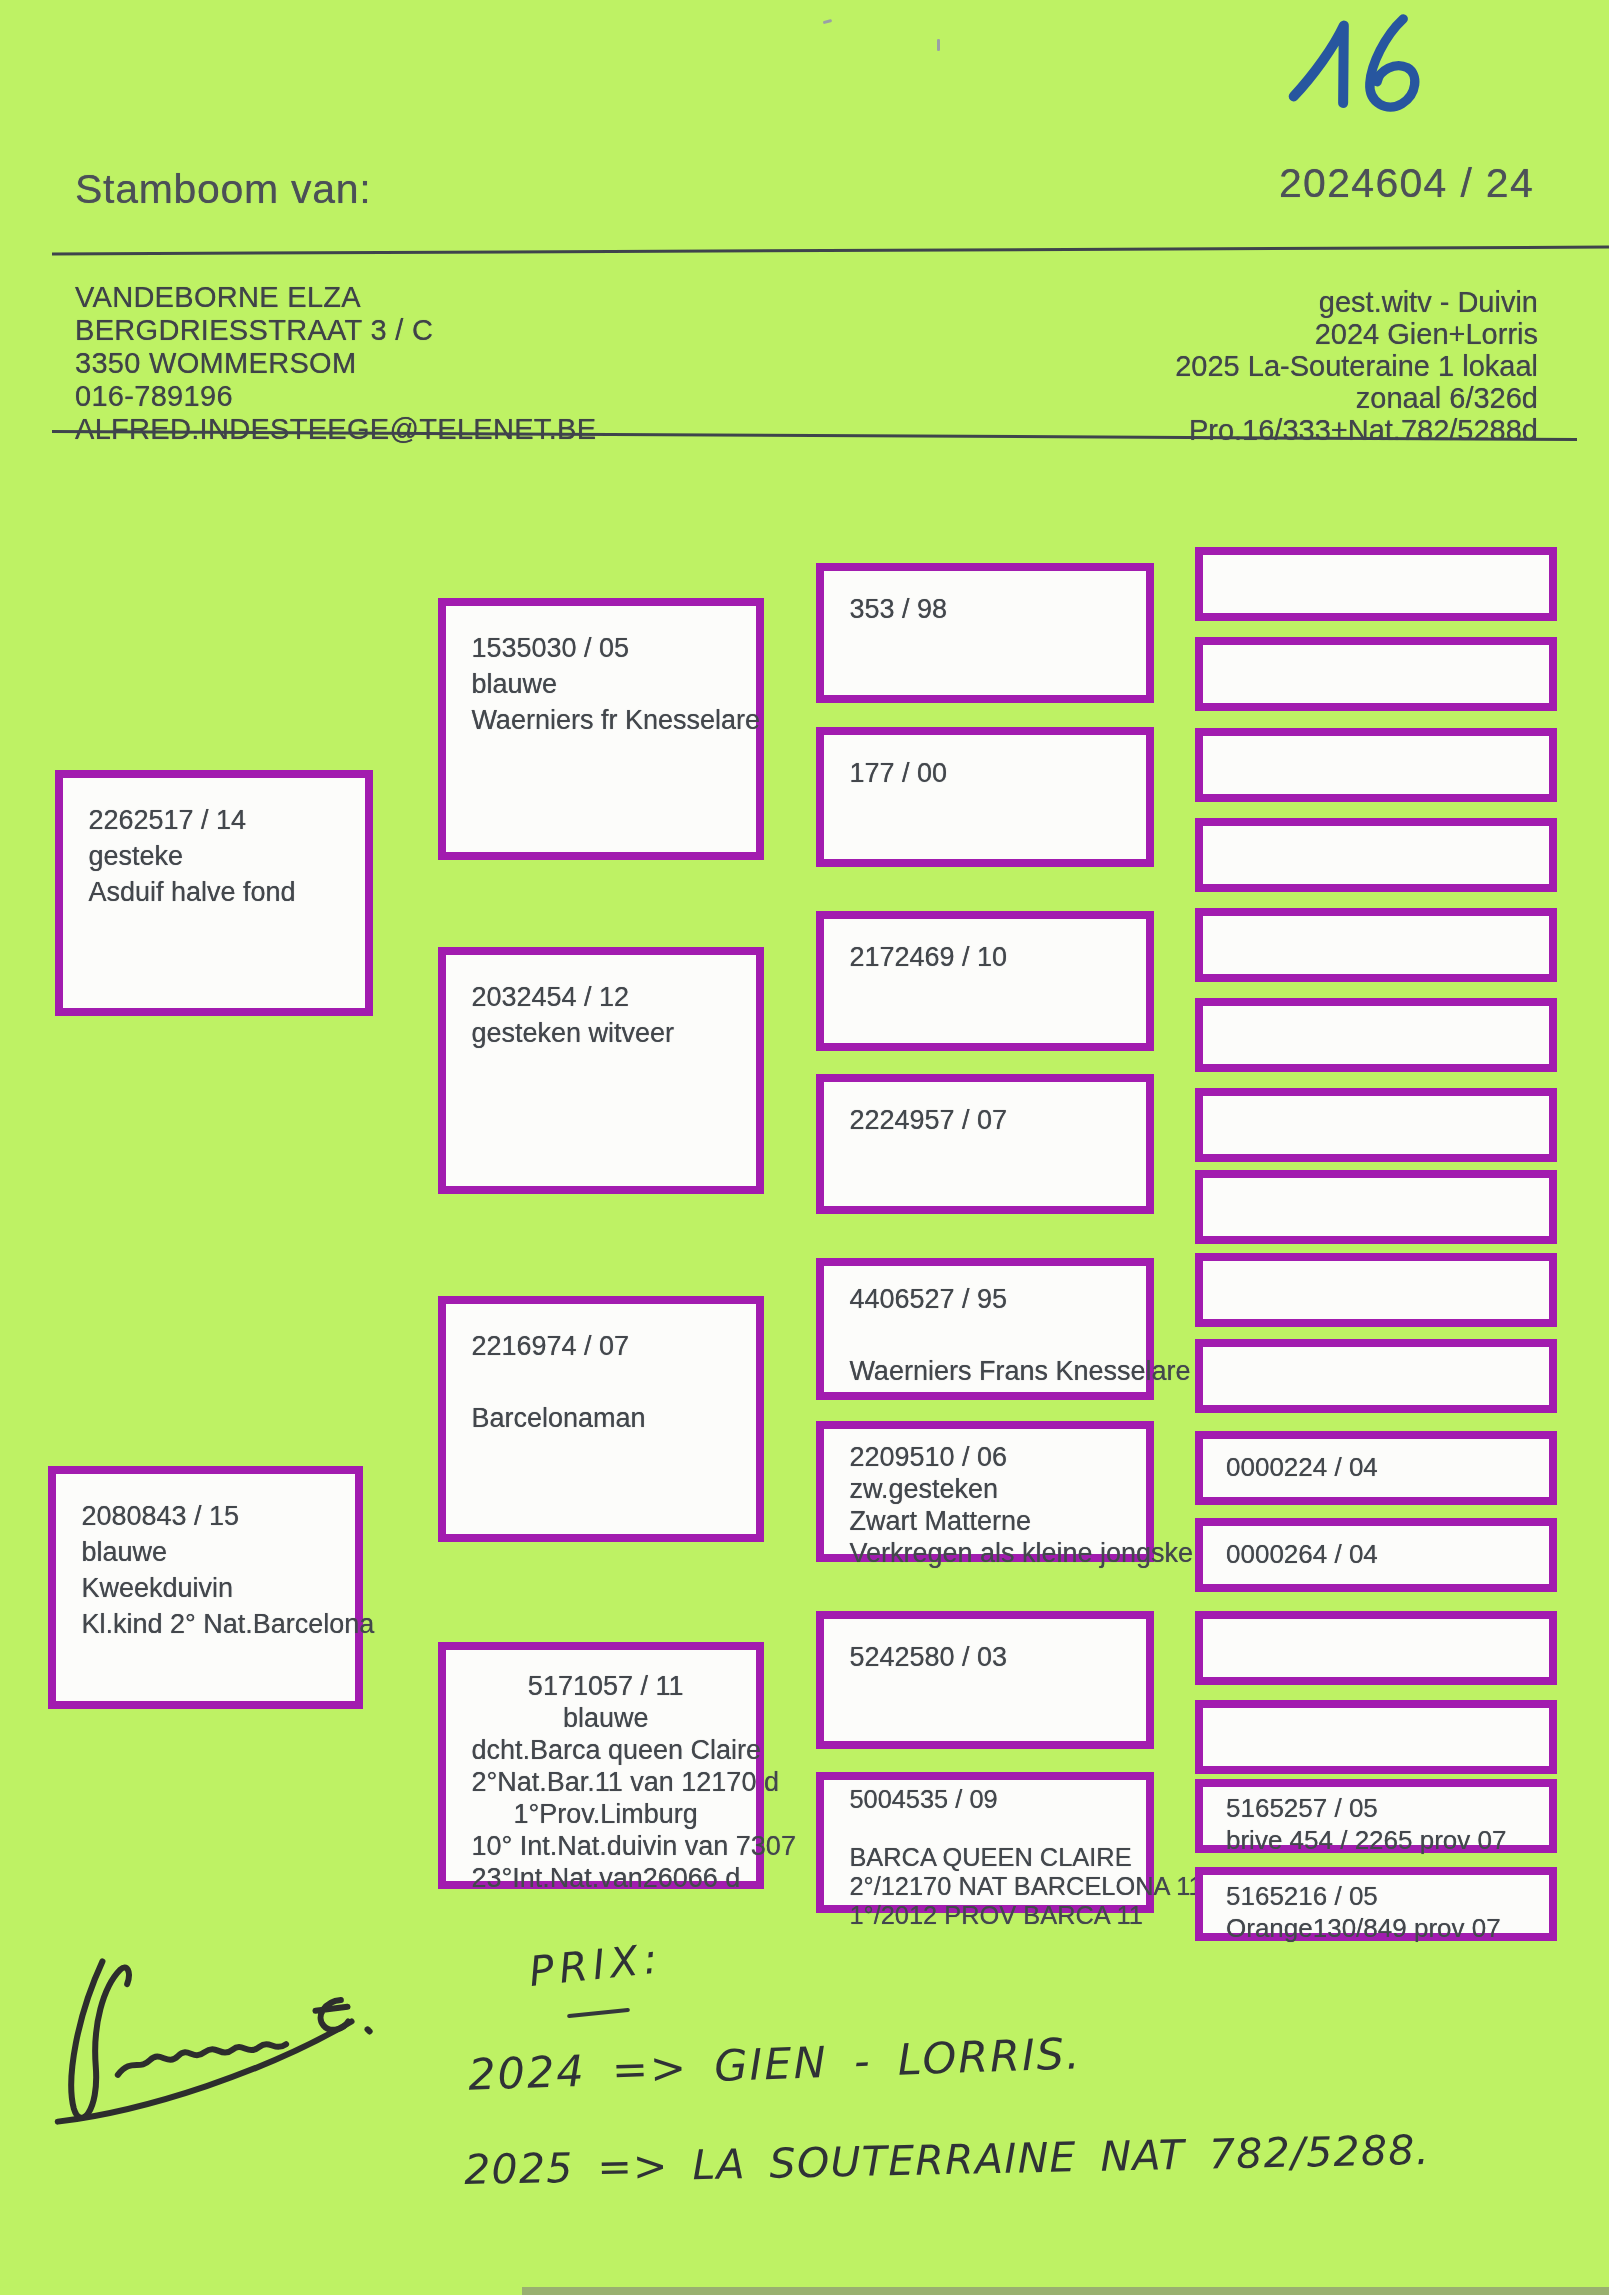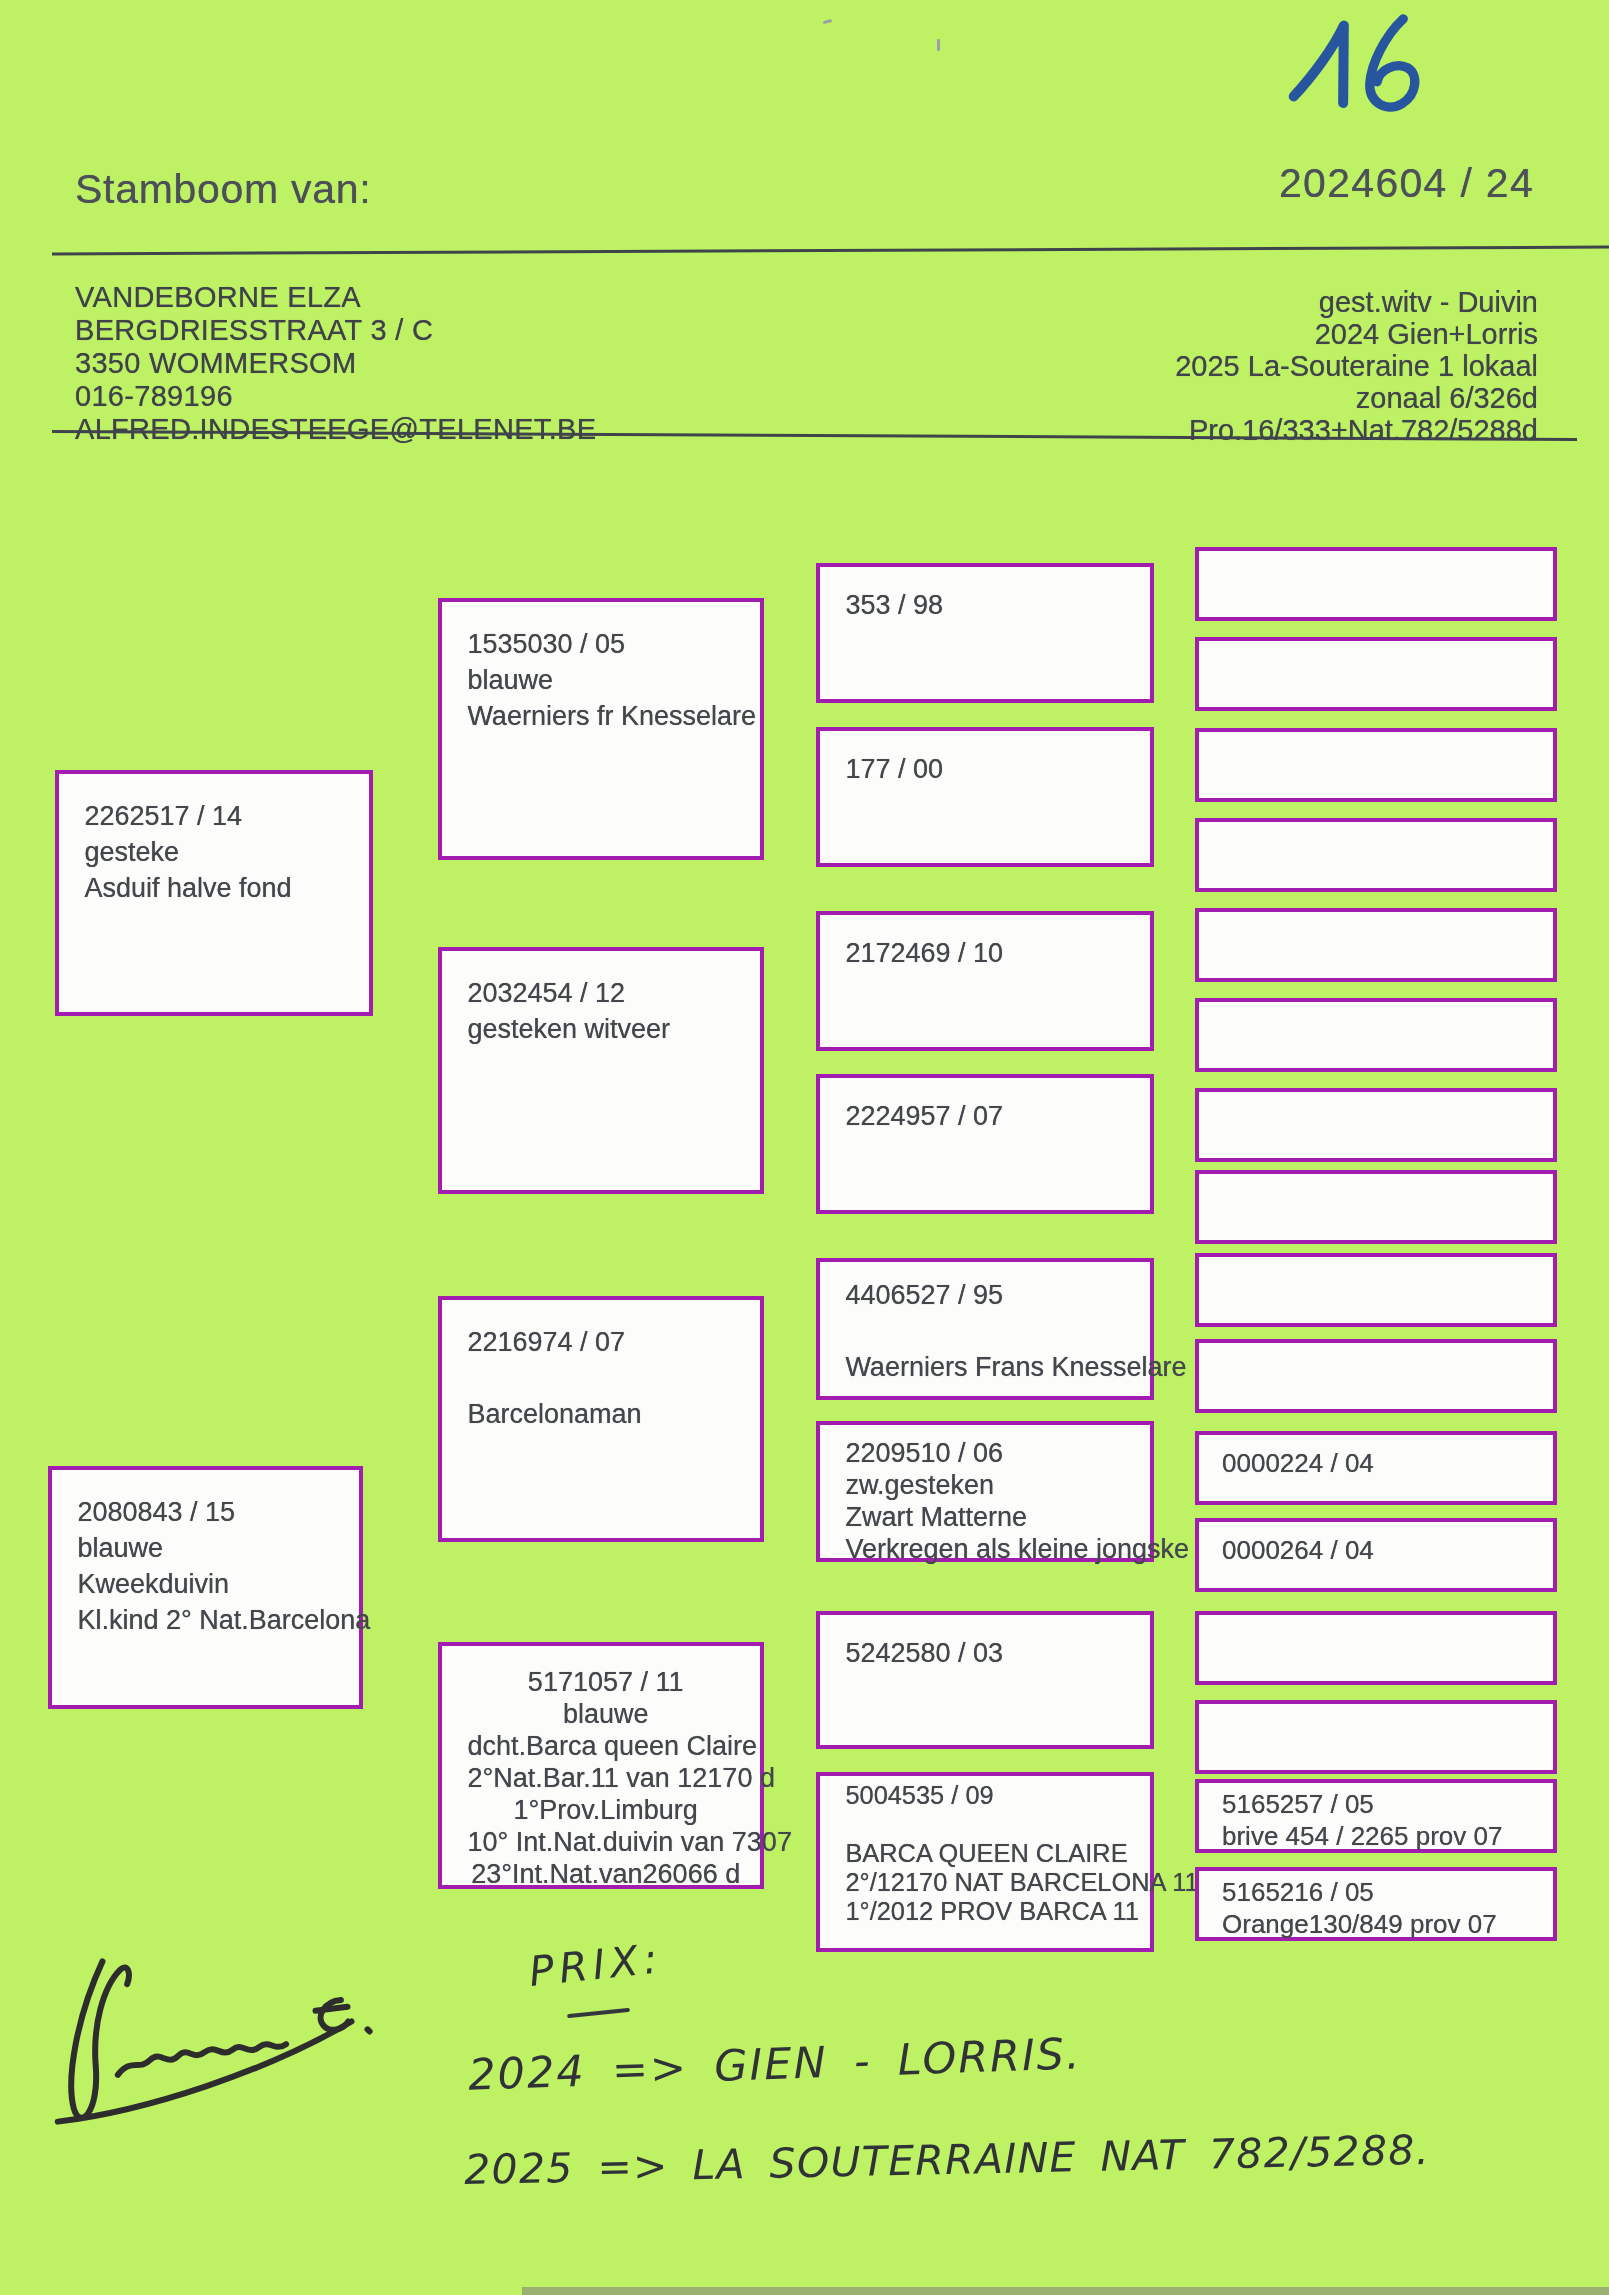--- a/index.html
+++ b/index.html
@@ -37,21 +37,21 @@
   }
   .bird-block{
     position:absolute;right:71px;top:286px;
     font-size:29px;line-height:32px;color:#41454a;
     text-align:right;text-shadow:0 0 0.7px #555a60;
     white-space:nowrap;
   }
   
   .pbox{
     position:absolute;box-sizing:border-box;
-    border:4px solid #a21caf;background:#fcfcfa;
+    border:8px solid #a21caf;background:#fcfcfa;
     padding:24px 16px 5.3px 25.4px;
   }
   .pbox .bl{font-size:27px;line-height:36px;min-height:36px;color:#43474c;white-space:nowrap;text-shadow:0 0 0.7px #585d63;}
   .pbox.lh48 .bl{font-size:27px;line-height:32px;min-height:32px;}
   .pbox.lh43 .bl{font-size:25.4px;line-height:29px;min-height:29px;}
   .pbox.pt30{padding-top:20px;}
   .pbox.pt22{padding-top:14.7px;}
   .pbox.pt18{padding-top:12px;}
   .pbox.pt8{padding-top:5.3px;}
   .g1{left:55px;width:318px;}
@@ -168,21 +168,21 @@
   </div>
   <div class="pbox g3 lh48 pt18" style="top:1421px;height:141px;">
     <div class="bl">2209510 / 06</div>
     <div class="bl">zw.gesteken</div>
     <div class="bl">Zwart Matterne</div>
     <div class="bl">Verkregen als  kleine jongske</div>
   </div>
   <div class="pbox g3 pt30" style="top:1611px;height:138px;">
     <div class="bl">5242580 / 03</div>
   </div>
-  <div class="pbox g3 lh43 pt8" style="top:1772px;height:180px;">
+  <div class="pbox g3 lh43 pt8" style="top:1772px;height:141px;">
     <div class="bl">5004535 / 09</div>
     <div class="bl"></div>
     <div class="bl">BARCA QUEEN CLAIRE</div>
     <div class="bl">2°/12170 NAT BARCELONA 11</div>
     <div class="bl">1°/2012 PROV BARCA 11</div>
   </div>
 
   <div class="pbox g4" style="top:547px;"></div>
   <div class="pbox g4" style="top:637px;"></div>
   <div class="pbox g4" style="top:728px;"></div>

